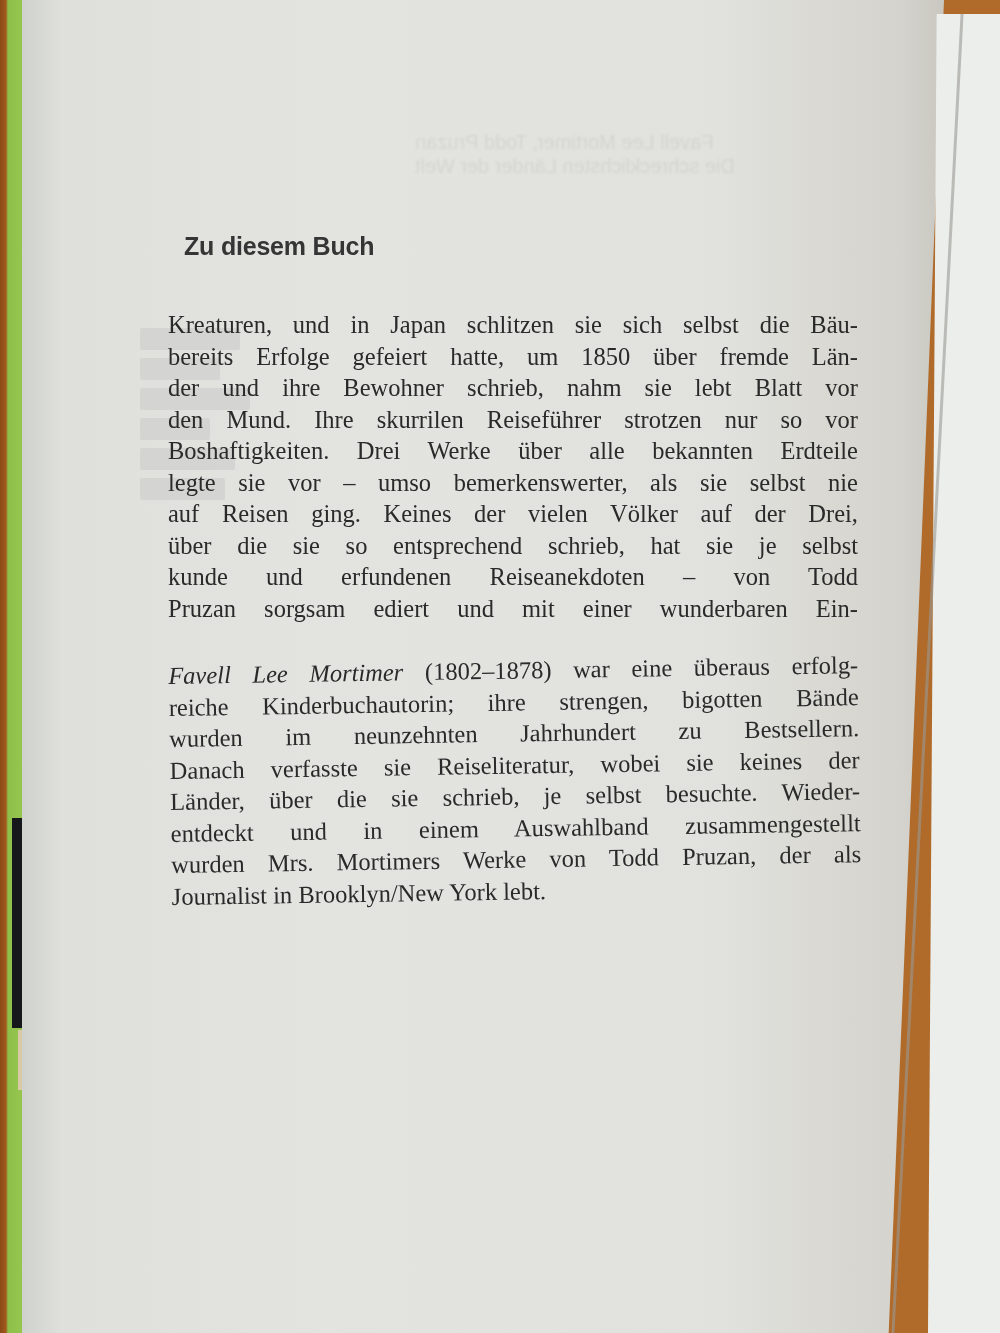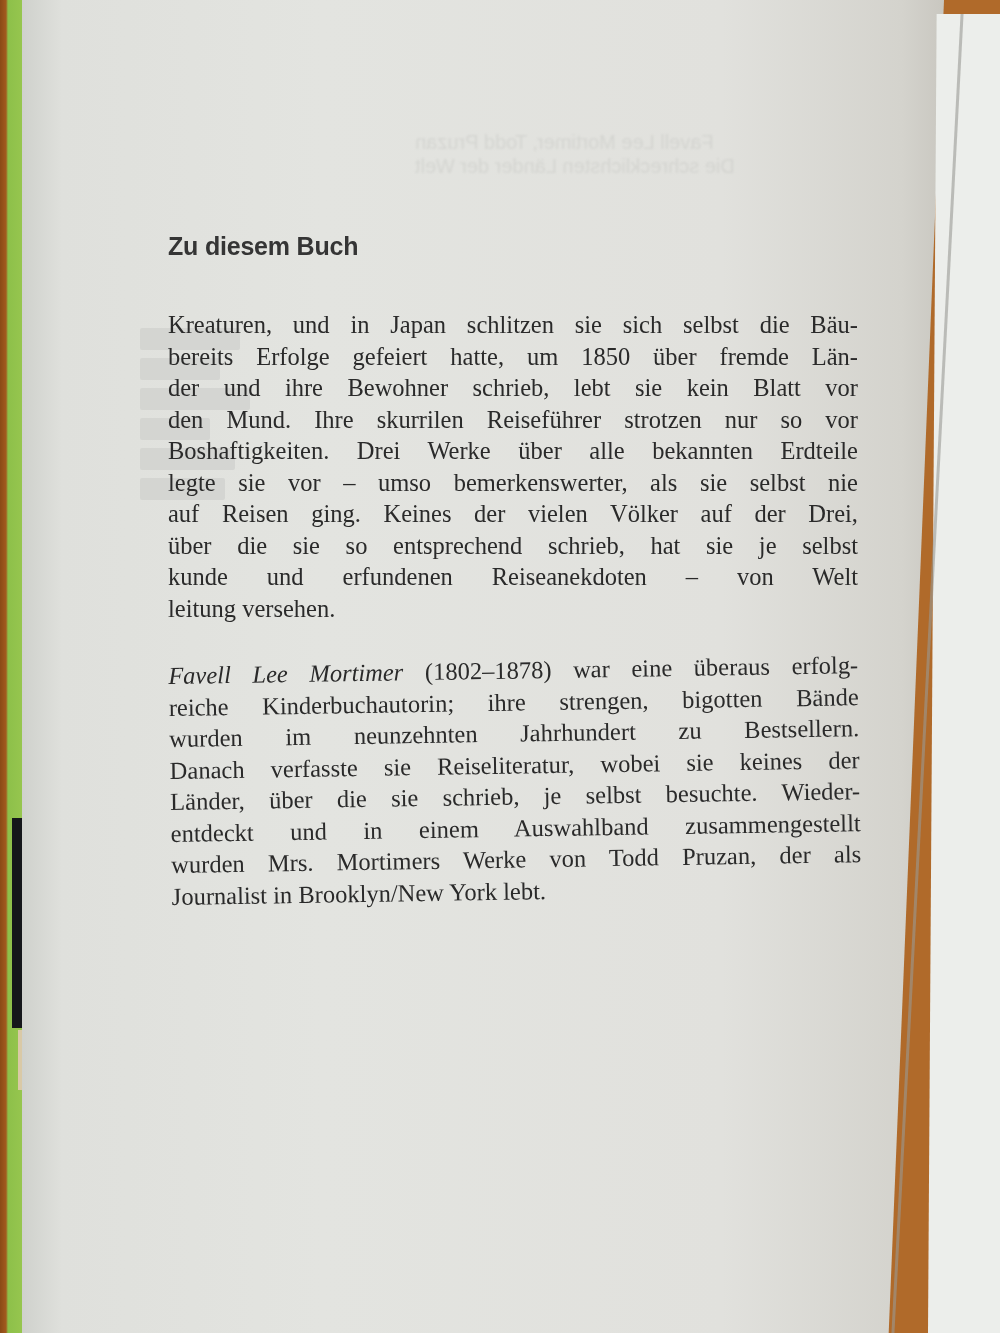--- a/index.html
+++ b/index.html
@@ -98,21 +98,21 @@
       position: absolute;
       left: 168px; top: 232px;
       width: 690px;
       color: #2a2a2a;
     }
     .heading {
       font-family: "Liberation Sans", "DejaVu Sans", sans-serif;
       font-weight: bold;
       font-size: 25px;
       color: #353535;
-      margin: 0 0 48px 0;
+      margin: 0 0 48px 16px;
       letter-spacing: -0.2px;
     }
     .para {
       font-size: 24.5px;
       line-height: 31.5px;
       margin: 0;
     }
     .para .line {
       display: block;
       text-align: justify;
@@ -155,28 +155,28 @@
   <div>Favell Lee Mortimer, Todd Pruzan</div>
   <div>Die schrecklichsten Länder der Welt</div>
 </div>
 
 <div class="content">
   <h1 class="heading">Zu diesem Buch</h1>
 
   <p class="para">
     <span class="line">Kreaturen, und in Japan schlitzen sie sich selbst die Bäu-</span>
     <span class="line">bereits Erfolge gefeiert hatte, um 1850 über fremde Län-</span>
-    <span class="line">der und ihre Bewohner schrieb, lebt sie kein Blatt vor</span>
+    <span class="line">der und ihre Bewohner schrieb, nahm sie lebt Blatt vor</span>
     <span class="line">den Mund. Ihre skurrilen Reiseführer strotzen nur so vor</span>
     <span class="line">Boshaftigkeiten. Drei Werke über alle bekannten Erdteile</span>
     <span class="line">legte sie vor – umso bemerkenswerter, als sie selbst nie</span>
     <span class="line">auf Reisen ging. Keines der vielen Völker auf der Drei,</span>
     <span class="line">über die sie so entsprechend schrieb, hat sie je selbst</span>
-    <span class="line">kunde und erfundenen Reiseanekdoten – von Welt</span>
-    <span class="line last">leitung versehen.</span>
+    <span class="line">kunde und erfundenen Reiseanekdoten – von Todd</span>
+    <span class="line">Pruzan sorgsam ediert und mit einer wunderbaren Ein-</span>
   </p>
 
   <p class="para para2">
     <span class="line"><span class="italic">Favell Lee Mortimer</span><span> (1802–1878) war eine überaus erfolg-</span></span>
     <span class="line">reiche Kinderbuchautorin; ihre strengen, bigotten Bände</span>
     <span class="line">wurden im neunzehnten Jahrhundert zu Bestsellern.</span>
     <span class="line">Danach verfasste sie Reiseliteratur, wobei sie keines der</span>
     <span class="line">Länder, über die sie schrieb, je selbst besuchte. Wieder-</span>
     <span class="line">entdeckt und in einem Auswahlband zusammengestellt</span>
     <span class="line">wurden Mrs. Mortimers Werke von Todd Pruzan, der als</span>

